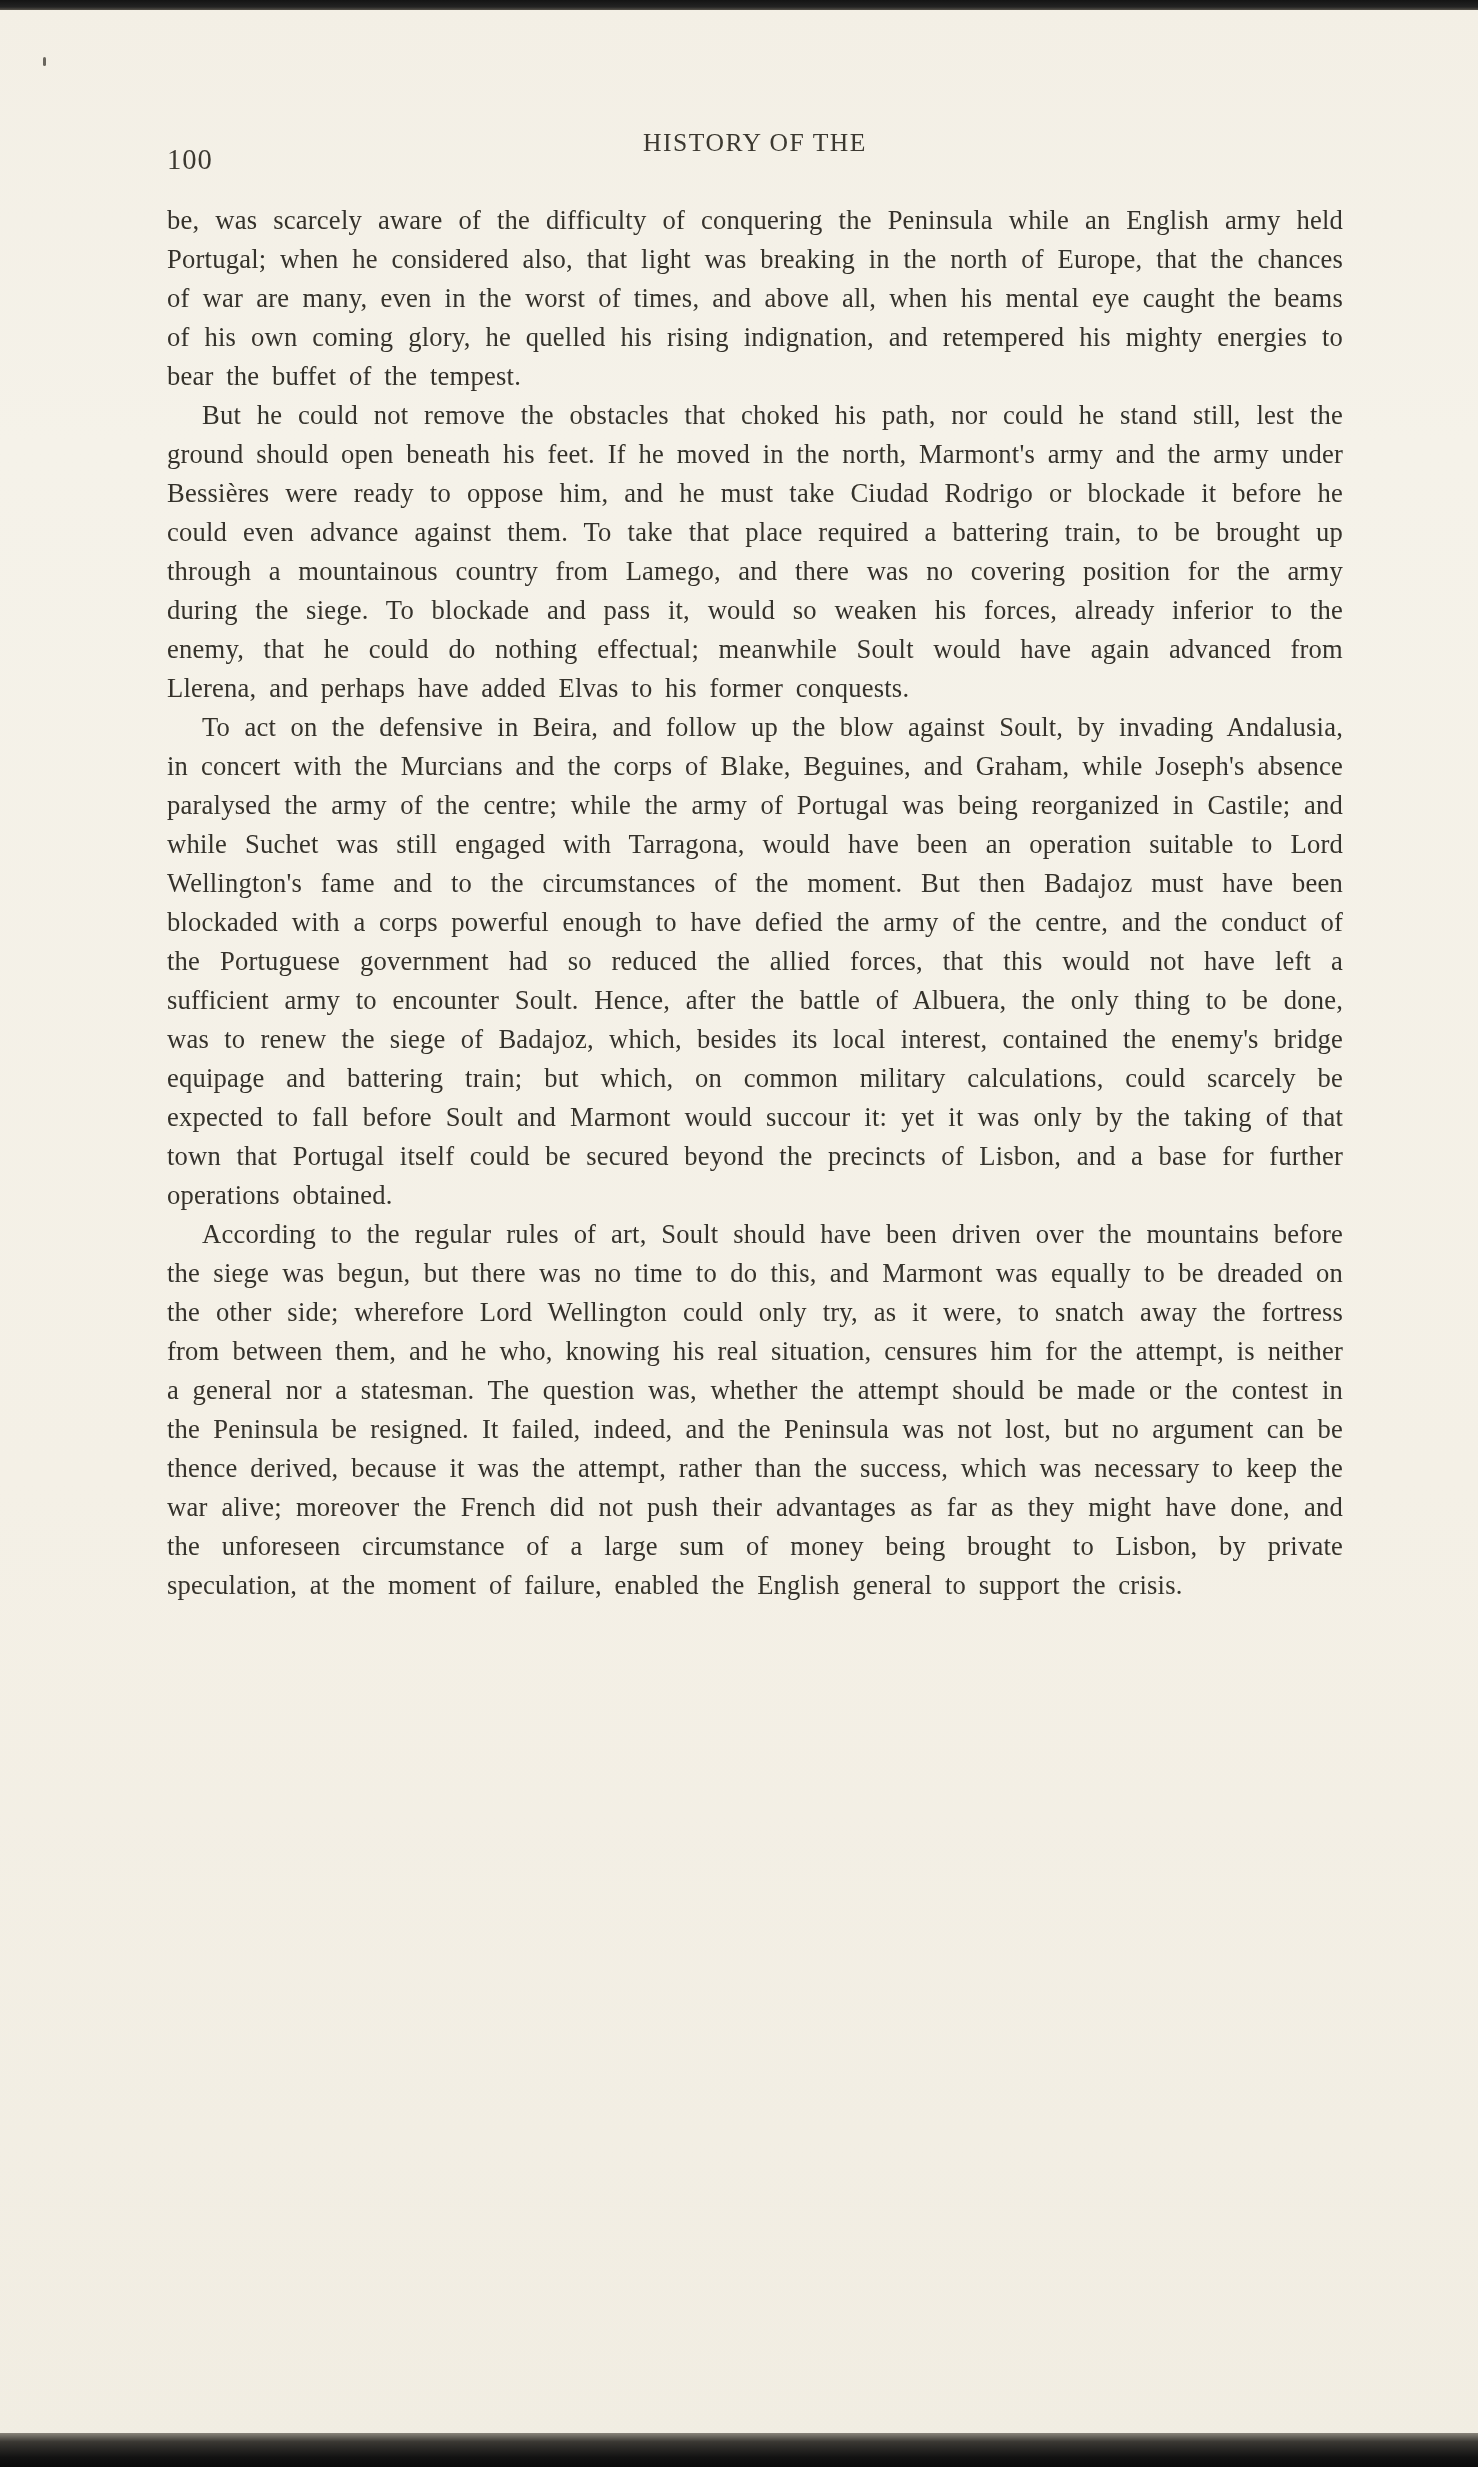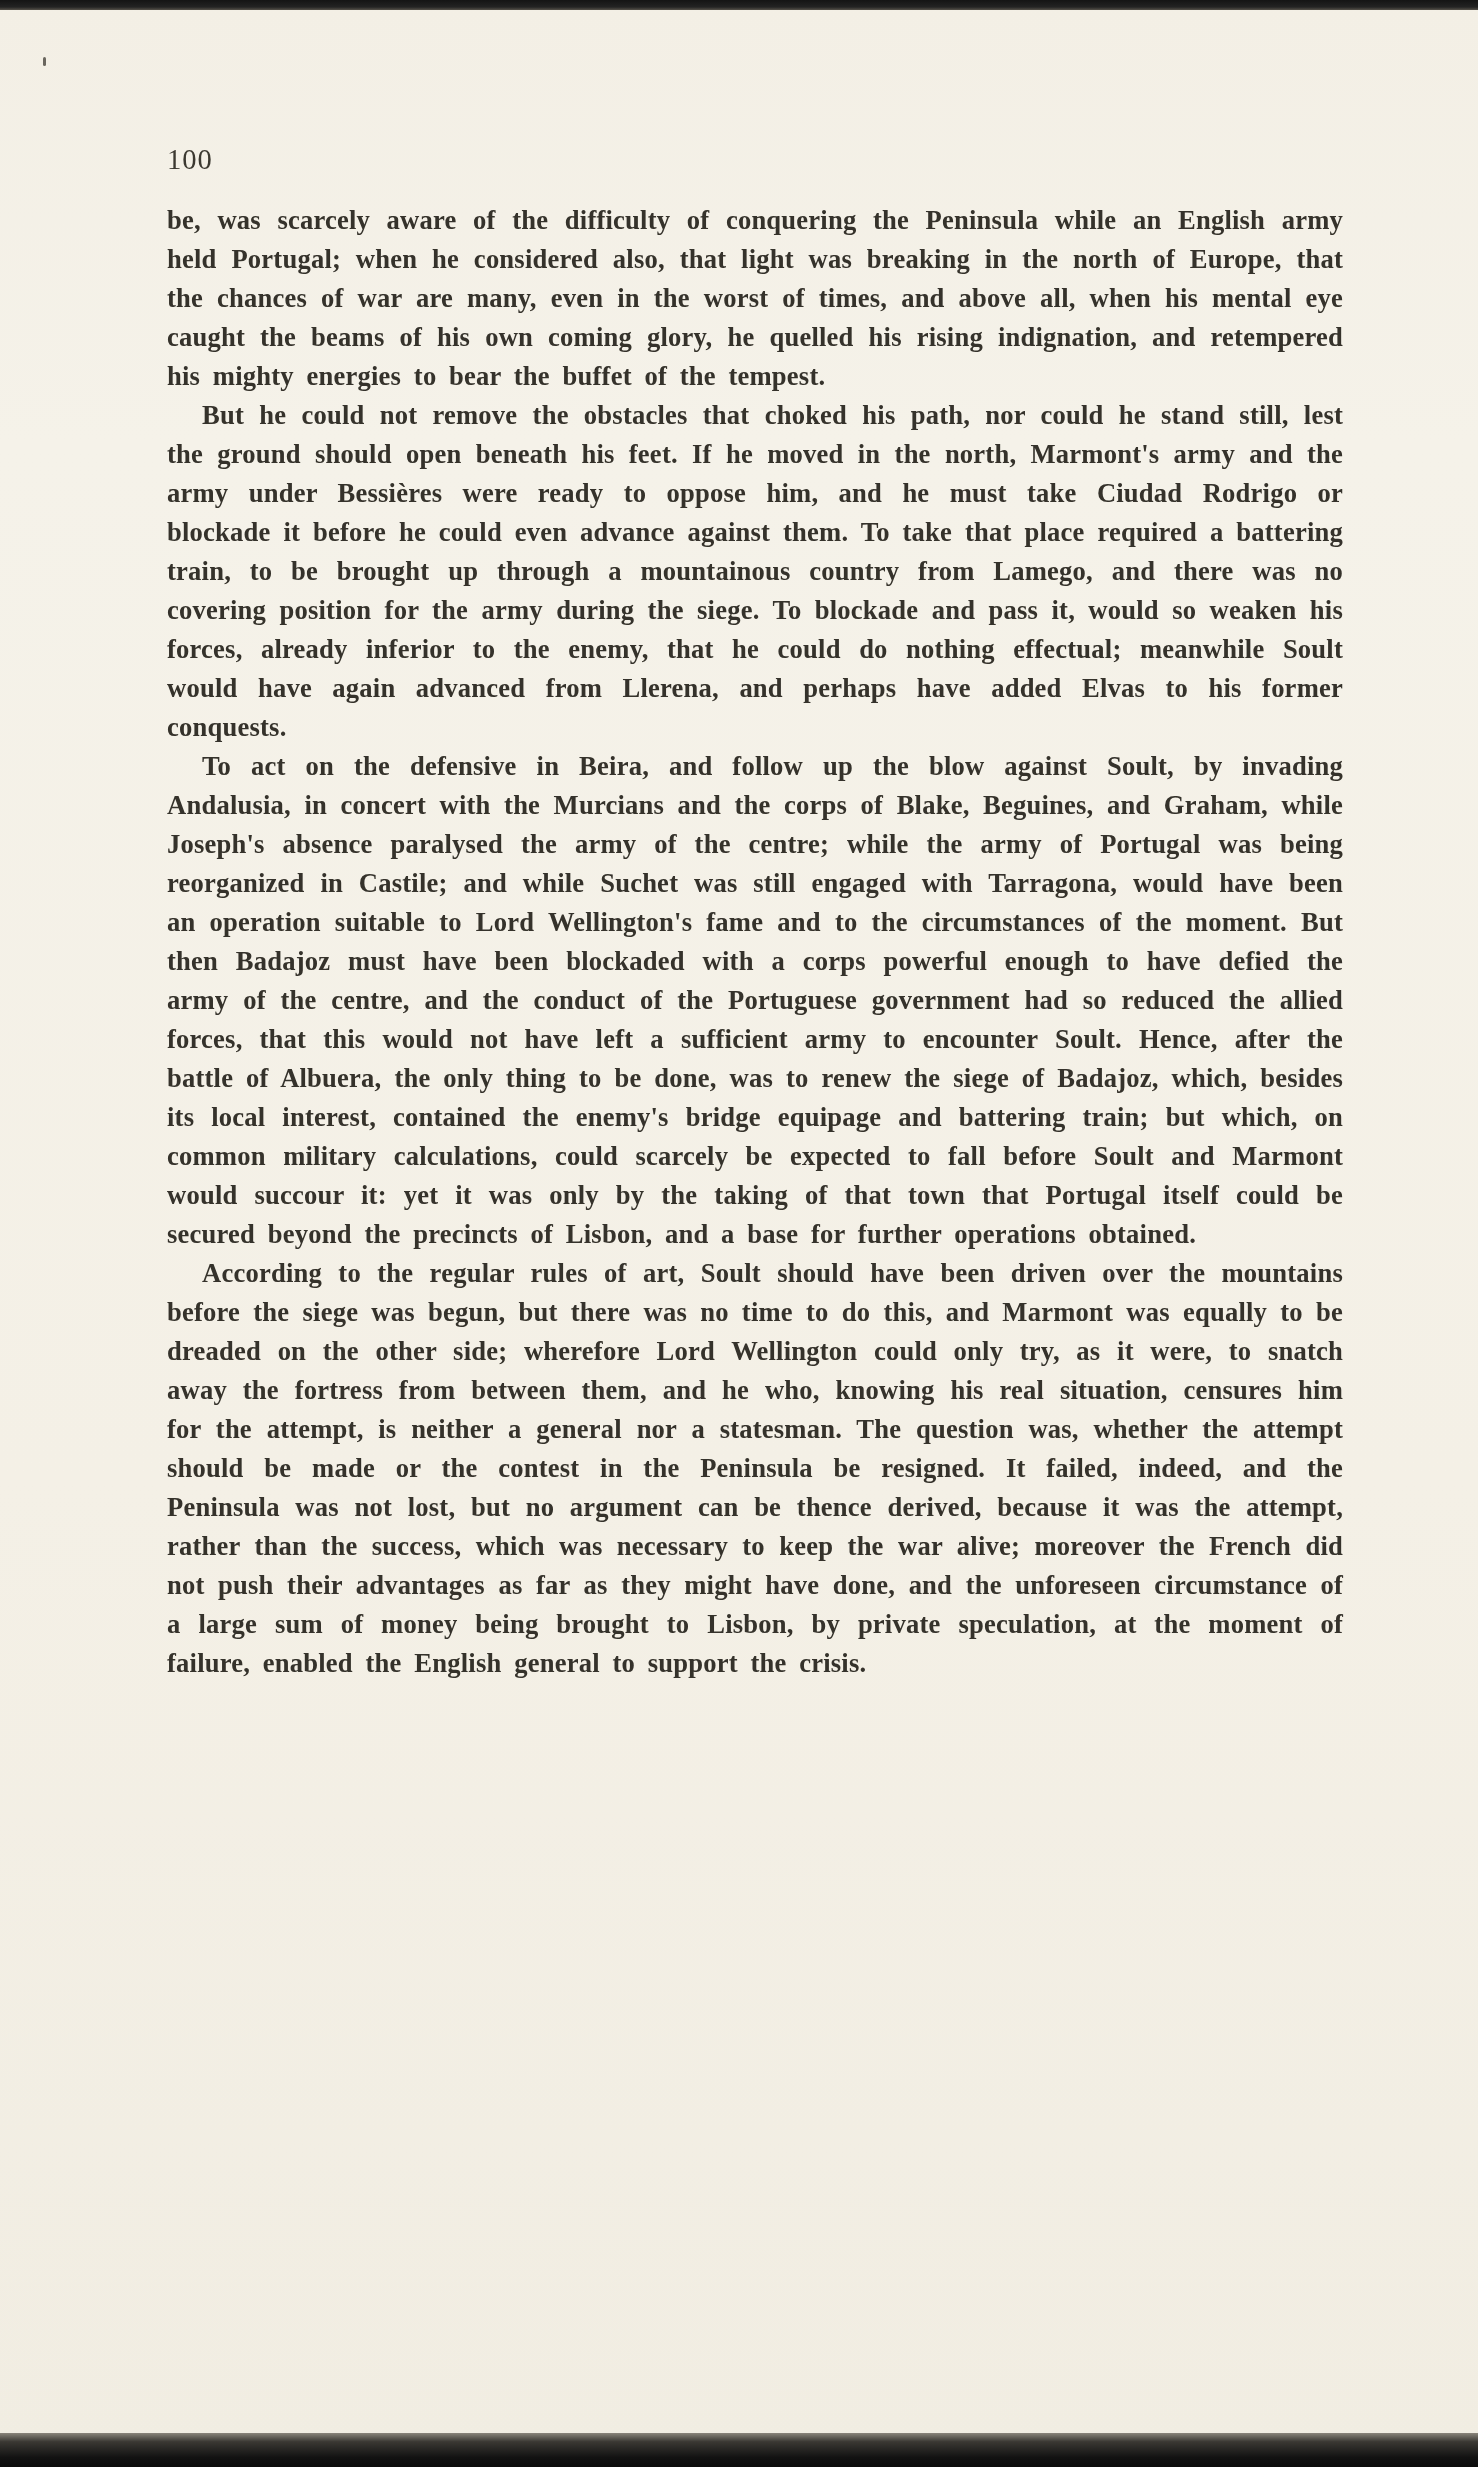--- a/index.html
+++ b/index.html
@@ -79,35 +79,35 @@
     color: #35322b;
   }
   main.text-block p {
     margin: 0;
     font-size: 26.6px;
     line-height: 39px;
     text-align: justify;
     word-spacing: 0.22em;
     letter-spacing: 0.2px;
     text-indent: 35px;
-    font-weight: bold;
   }
   main.text-block p.no-indent {
     text-indent: 0;
   }
 </style>
 </head>
 <body>
 
 <div class="page">
   <div class="scan-bar top"></div>
   <div class="scan-speck"></div>
 
   <header class="running-head">
     <span class="page-number">100</span>
+    <span class="running-title">HISTORY OF THE</span>
   </header>
 
   <main class="text-block">
     <p class="no-indent">be, was scarcely aware of the difficulty of conquering the Peninsula while an English army held Portugal; when he considered also, that light was breaking in the north of Europe, that the chances of war are many, even in the worst of times, and above all, when his mental eye caught the beams of his own coming glory, he quelled his rising indignation, and retempered his mighty energies to bear the buffet of the tempest.</p>
     <p>But he could not remove the obstacles that choked his path, nor could he stand still, lest the ground should open beneath his feet.  If he moved in the north, Marmont's army and the army under Bessières were ready to oppose him, and he must take Ciudad Rodrigo or blockade it before he could even advance against them.  To take that place required a battering train, to be brought up through a mountainous country from Lamego, and there was no covering position for the army during the siege.  To blockade and pass it, would so weaken his forces, already inferior to the enemy, that he could do nothing effectual; meanwhile Soult would have again advanced from Llerena, and perhaps have added Elvas to his former conquests.</p>
     <p>To act on the defensive in Beira, and follow up the blow against Soult, by invading Andalusia, in concert with the Murcians and the corps of Blake, Beguines, and Graham, while Joseph's absence paralysed the army of the centre; while the army of Portugal was being reorganized in Castile; and while Suchet was still engaged with Tarragona, would have been an operation suitable to Lord Wellington's fame and to the circumstances of the moment.  But then Badajoz must have been blockaded with a corps powerful enough to have defied the army of the centre, and the conduct of the Portuguese government had so reduced the allied forces, that this would not have left a sufficient army to encounter Soult.  Hence, after the battle of Albuera, the only thing to be done, was to renew the siege of Badajoz, which, besides its local interest, contained the enemy's bridge equipage and battering train; but which, on common military calculations, could scarcely be expected to fall before Soult and Marmont would succour it: yet it was only by the taking of that town that Portugal itself could be secured beyond the precincts of Lisbon, and a base for further operations obtained.</p>
     <p>According to the regular rules of art, Soult should have been driven over the mountains before the siege was begun, but there was no time to do this, and Marmont was equally to be dreaded on the other side; wherefore Lord Wellington could only try, as it were, to snatch away the fortress from between them, and he who, knowing his real situation, censures him for the attempt, is neither a general nor a statesman.  The question was, whether the attempt should be made or the contest in the Peninsula be resigned.  It failed, indeed, and the Peninsula was not lost, but no argument can be thence derived, because it was the attempt, rather than the success, which was necessary to keep the war alive; moreover the French did not push their advantages as far as they might have done, and the unforeseen circumstance of a large sum of money being brought to Lisbon, by private speculation, at the moment of failure, enabled the English general to support the crisis.</p>
   </main>
 
   <div class="scan-bar bottom"></div>

